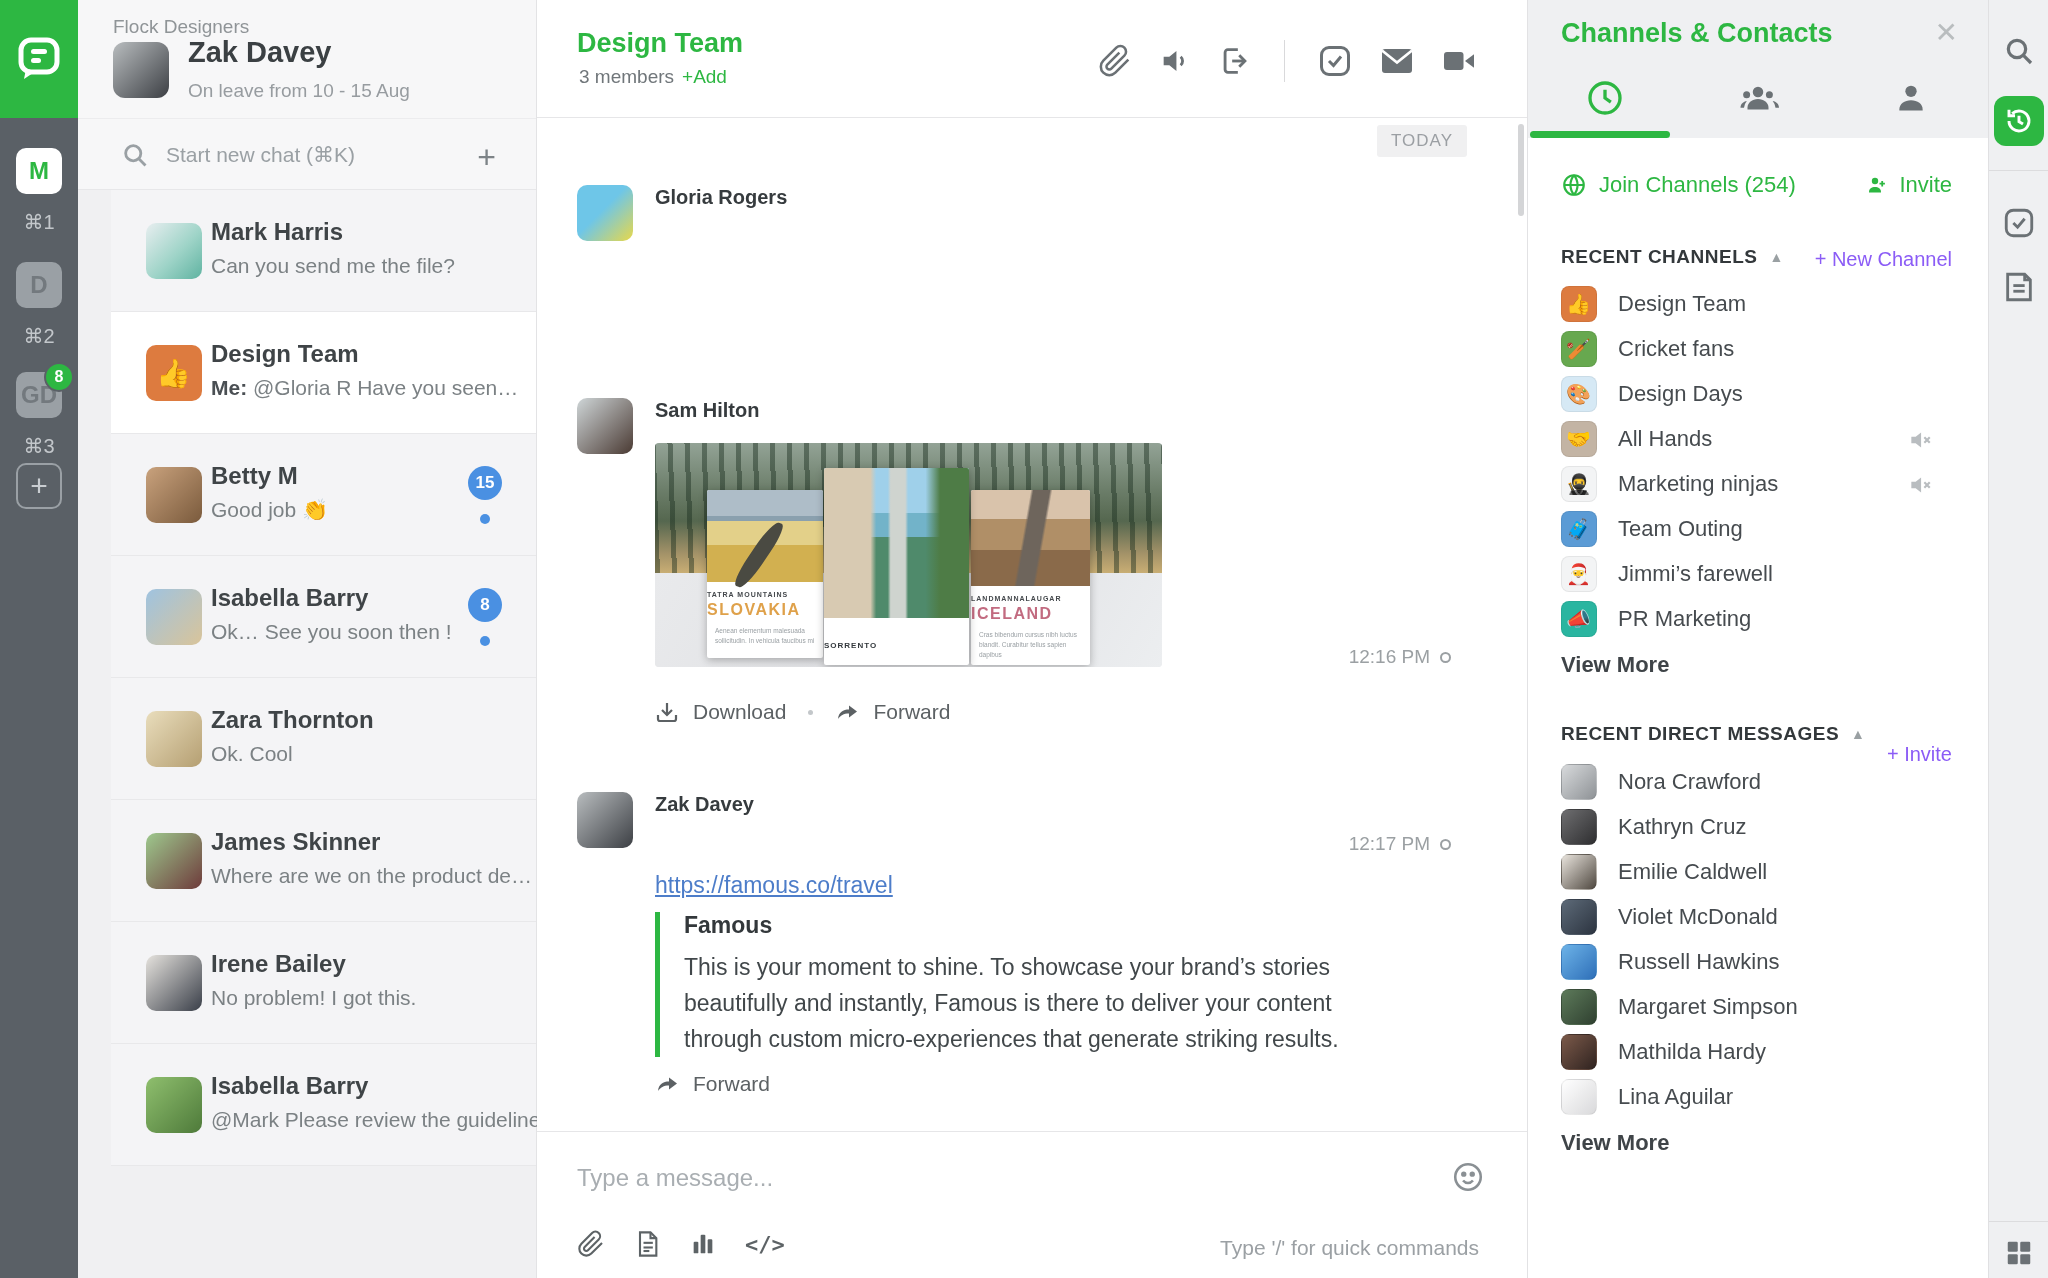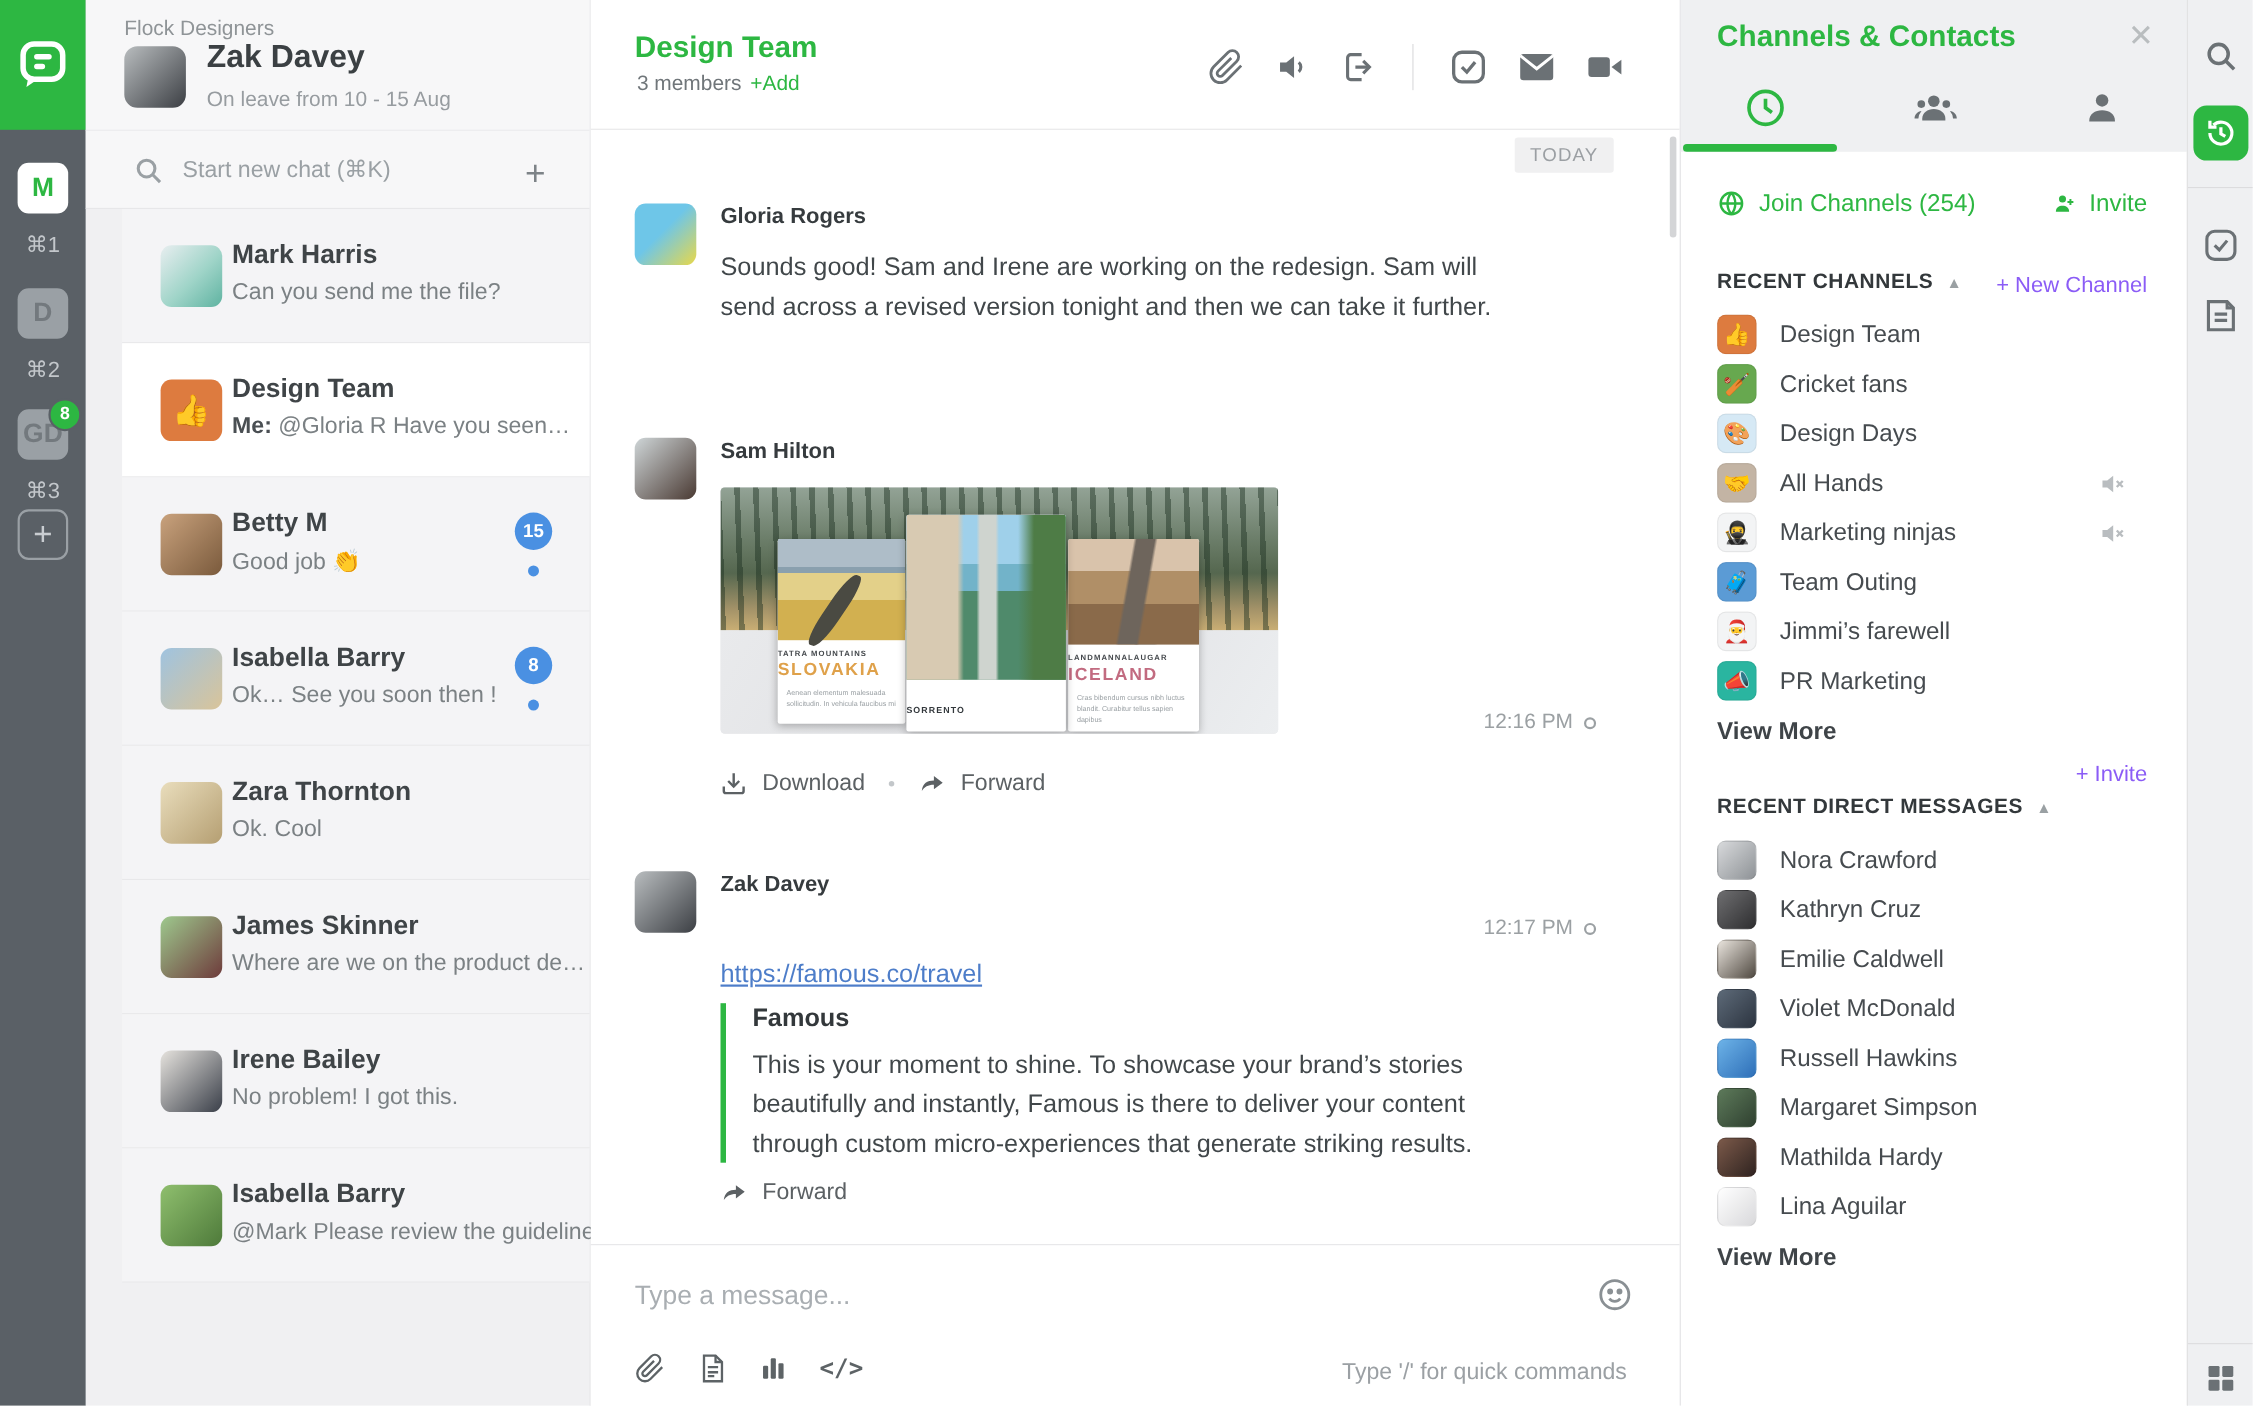--- a/index.html
+++ b/index.html
@@ -292,21 +292,20 @@
             <path d="M16 12l6-4.5v9L16 12z"></path>
           </svg>
       </div>
     </div>
 
     <div class="today">TODAY</div>
     <div class="m-scroll"></div>
 
     <div class="msg-av" style="top: 185px; background: linear-gradient(135deg, rgb(110, 198, 232) 0%, rgb(110, 198, 232) 45%, rgb(232, 216, 74) 100%);"></div>
     <div class="msg-name" style="top:186px">Gloria Rogers</div>
-    <div class="msg-body" style="top:224px">Sounds good! Sam and Irene are working on the redesign. Sam will send across a revised version tonight and then we can take it further.</div>
 
     <div class="msg-av" style="top: 398px; background: linear-gradient(135deg, rgb(207, 214, 216), rgb(74, 58, 51));"></div>
     <div class="msg-name" style="top:399px">Sam Hilton</div>
     <div class="attach">
       <div class="scene">
           <div class="trees"></div>
         </div>
       <div class="marble"></div>
       <div class="poster p-l">
         <div class="p-photo"></div>
@@ -507,21 +506,21 @@
           </div>
         <div class="p-row-name">PR Marketing</div>
       </div>
     </div>
     <div class="view-more" style="top:652px">View More</div>
 
     <div class="sec-head" style="top:723px">
       <span>RECENT DIRECT MESSAGES</span>
         <span class="sec-arrow">▲</span>
     </div>
-    <div class="sec-action" style="top:693px">+ Invite</div>
+    <div class="sec-action" style="top:743px">+ Invite</div>
 
     <div class="p-list" style="top:760px">
       <div class="p-row">
         <div class="p-row-av" style="background: linear-gradient(135deg, rgb(216, 218, 220), rgb(142, 146, 150));"></div>
         <div class="p-row-name">Nora Crawford</div>
       </div>
       <div class="p-row">
         <div class="p-row-av" style="background: linear-gradient(135deg, rgb(110, 110, 112), rgb(46, 46, 48));"></div>
         <div class="p-row-name">Kathryn Cruz</div>
       </div>

